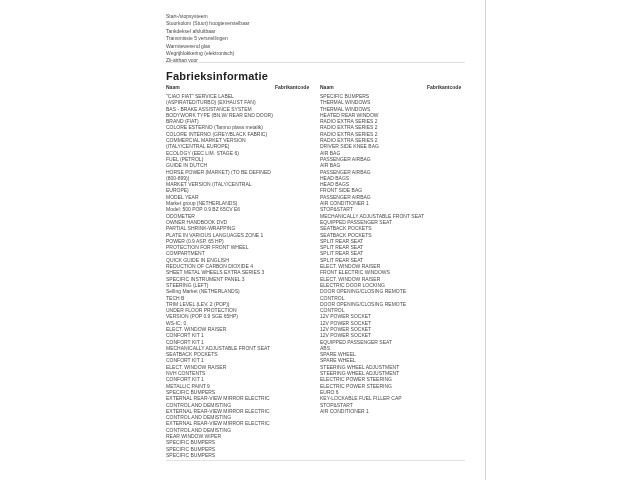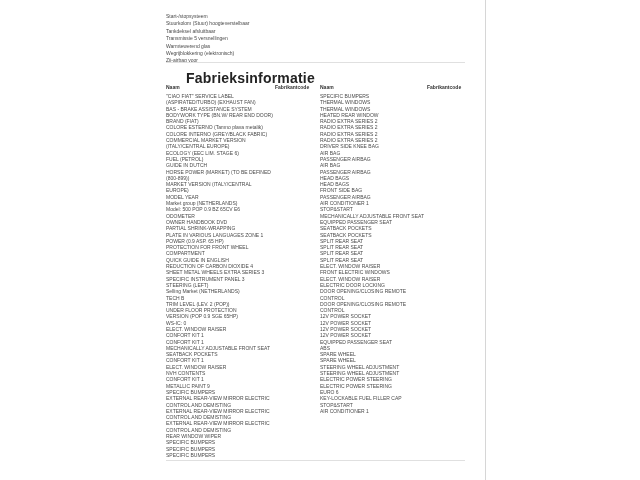--- a/index.html
+++ b/index.html
@@ -7,22 +7,22 @@
     width:640px;height:480px;position:relative;background:#ffffff;
     font-family:"Liberation Sans","DejaVu Sans",sans-serif;
     color:#3a3a3a;overflow:hidden;
   }
   .vline{position:absolute;left:485px;top:0;width:1px;height:480px;background:#d6d6d6;}
   .hrule{position:absolute;left:166px;width:299px;height:0;border-top:1px solid #e0e0e0;}
   .hrule.top{top:62px;}
   .hrule.bottom{top:460px;}
   .toplist{position:absolute;left:166px;top:13px;font-size:5px;line-height:7.4px;color:#4a4a4a;}
   .section-title{
-    position:absolute;left:166px;top:70px;font-size:14px;font-weight:bold;
-    color:#222;letter-spacing:.2px;margin-left:20px;
+    position:absolute;left:166px;top:70px;font-size:11px;font-weight:bold;
+    color:#222;letter-spacing:.2px;
   }
   .thead{position:absolute;top:84px;left:0;font-size:5px;font-weight:bold;color:#333;}
   .th{position:absolute;top:0;white-space:nowrap;}
   .th.c1{left:166px;}
   .th.c2{left:275px;}
   .th.c3{left:320px;}
   .th.c4{left:427px;}
   .col{position:absolute;top:93px;font-size:5px;line-height:6.3px;color:#4a4a4a;}
   .col .row{white-space:nowrap;height:6.3px;overflow:hidden;}
   .col.left{left:166px;width:150px;}

